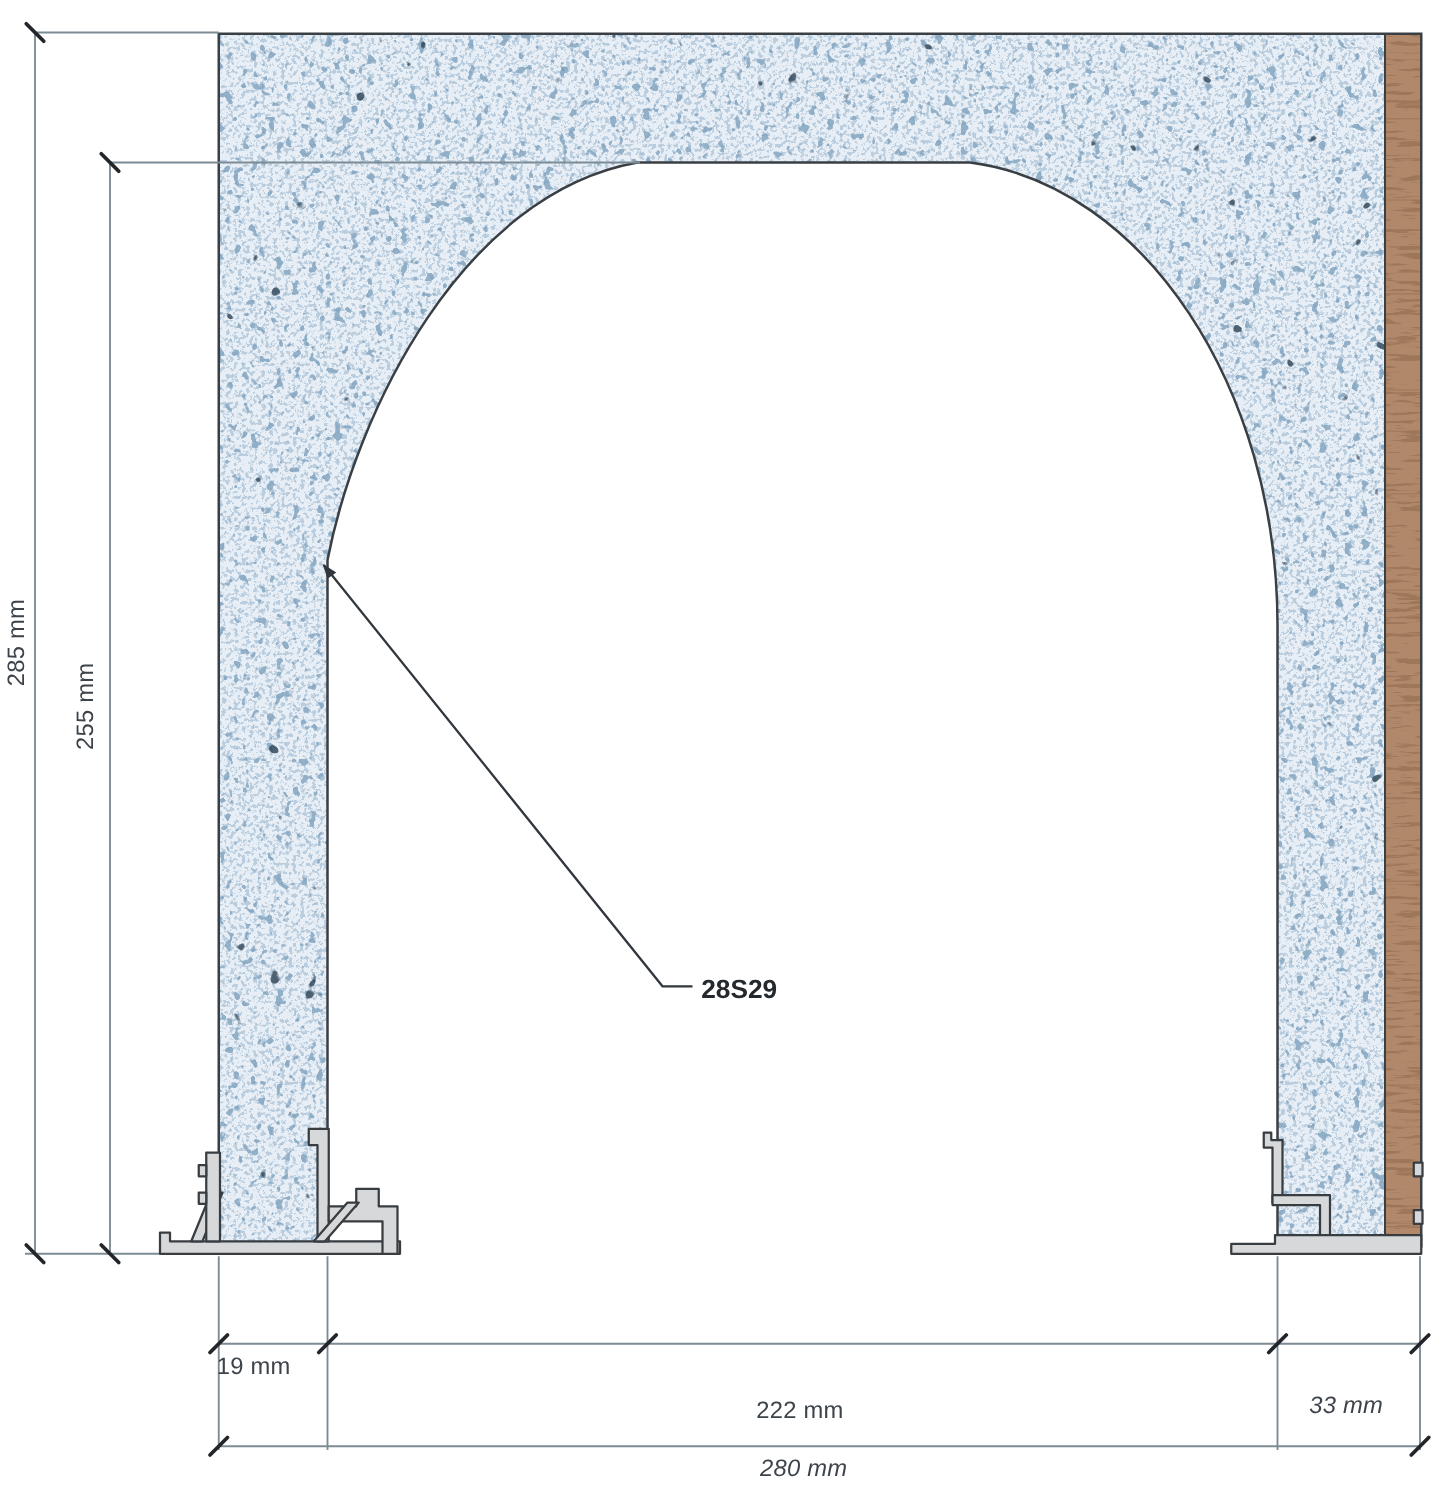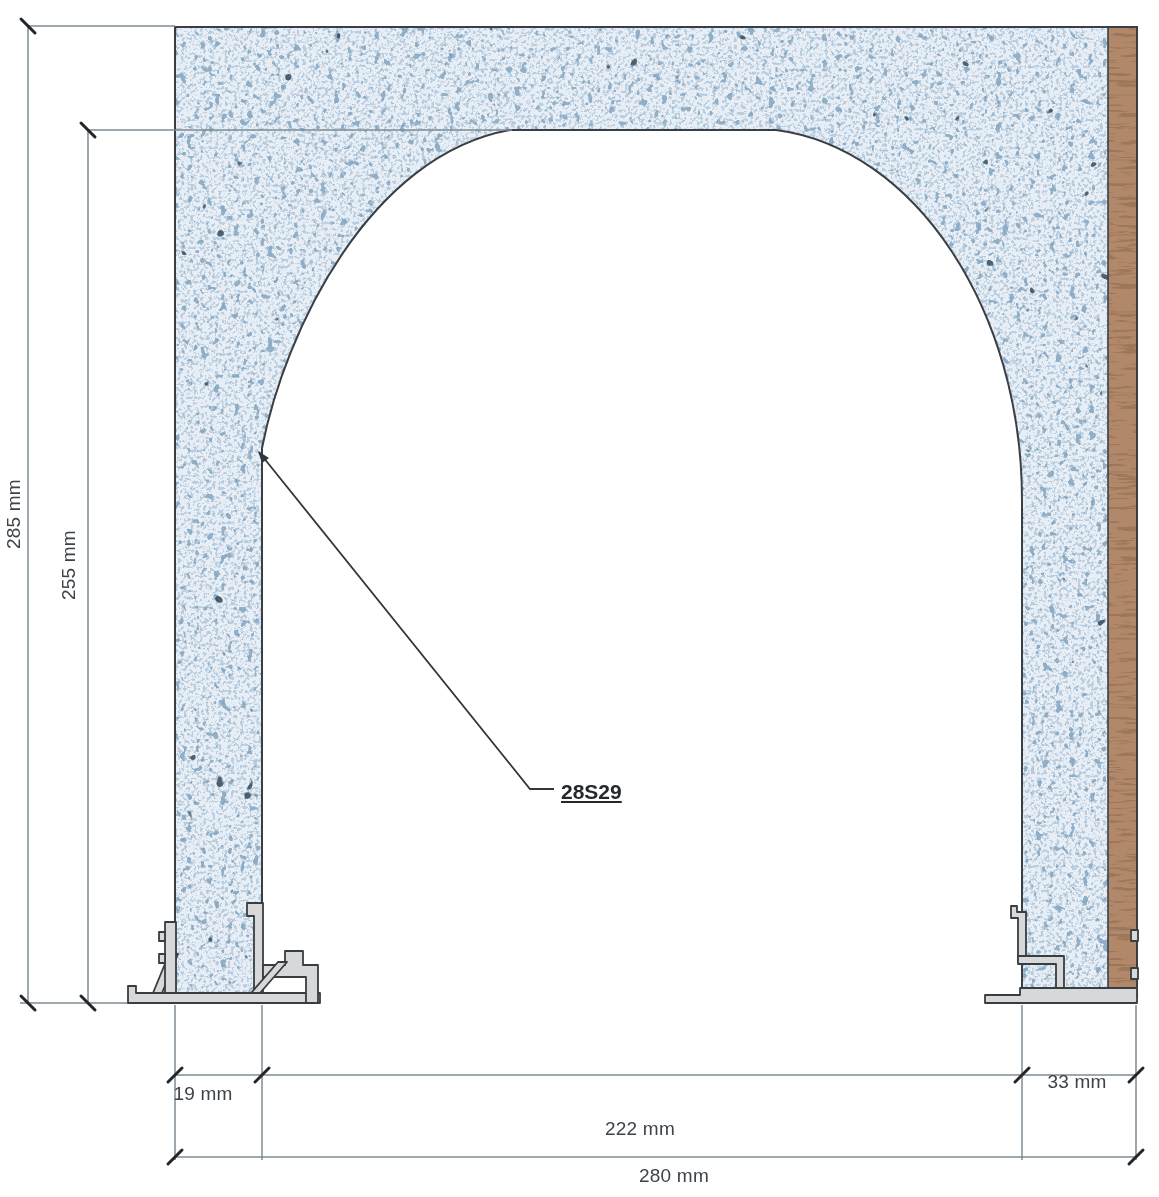--- a/index.html
+++ b/index.html
@@ -22,21 +22,20 @@
   .dim-label.vertical{
     transform:rotate(-90deg);
     transform-origin:0 0;
   }
   .part-label{
     position:absolute;
     font-size:21px;
     font-weight:bold;
     color:#24292e;
     white-space:nowrap;
-    text-decoration:underline;
   }
 </style>
 </head>
 <body>
 
 <div id="stage">
 
   <svg id="drawing-svg" width="1159" height="1197" viewBox="0 0 1159 1197">
     <defs>
       <clipPath id="wallClip">
@@ -152,16 +151,16 @@
       <path d="M985,995 L1020,995 L1020,988 L1137,988 L1137,1003 L985,1003 Z"></path>
       <rect x="1131" y="930" width="7" height="11"></rect>
       <rect x="1131" y="968" width="7" height="11"></rect>
     </g>
   </svg>
 
   <div class="dim-label vertical" style="left:3px;  top:549px;">285 mm</div>
   <div class="dim-label vertical" style="left:58px; top:600px;">255 mm</div>
   <div class="dim-label centered" style="left:153px; top:1083px;">19 mm</div>
   <div class="dim-label centered" style="left:590px; top:1083px;margin-top:35px;">222 mm</div>
-  <div class="dim-label centered" style="left:1027px; top:1071px;">33 mm</div>
-  <div class="dim-label centered" style="left:624px; top:1165px;">280 mm</div>
+  <div class="dim-label centered" style="left:1027px; top:1114px;font-style:italic;">33 mm</div>
+  <div class="dim-label centered" style="left:593px; top:1165px;font-style:italic;">280 mm</div>
   <div class="part-label" style="left:561px; top:780px;">28S29</div>
 </div>
 
 </body></html>

